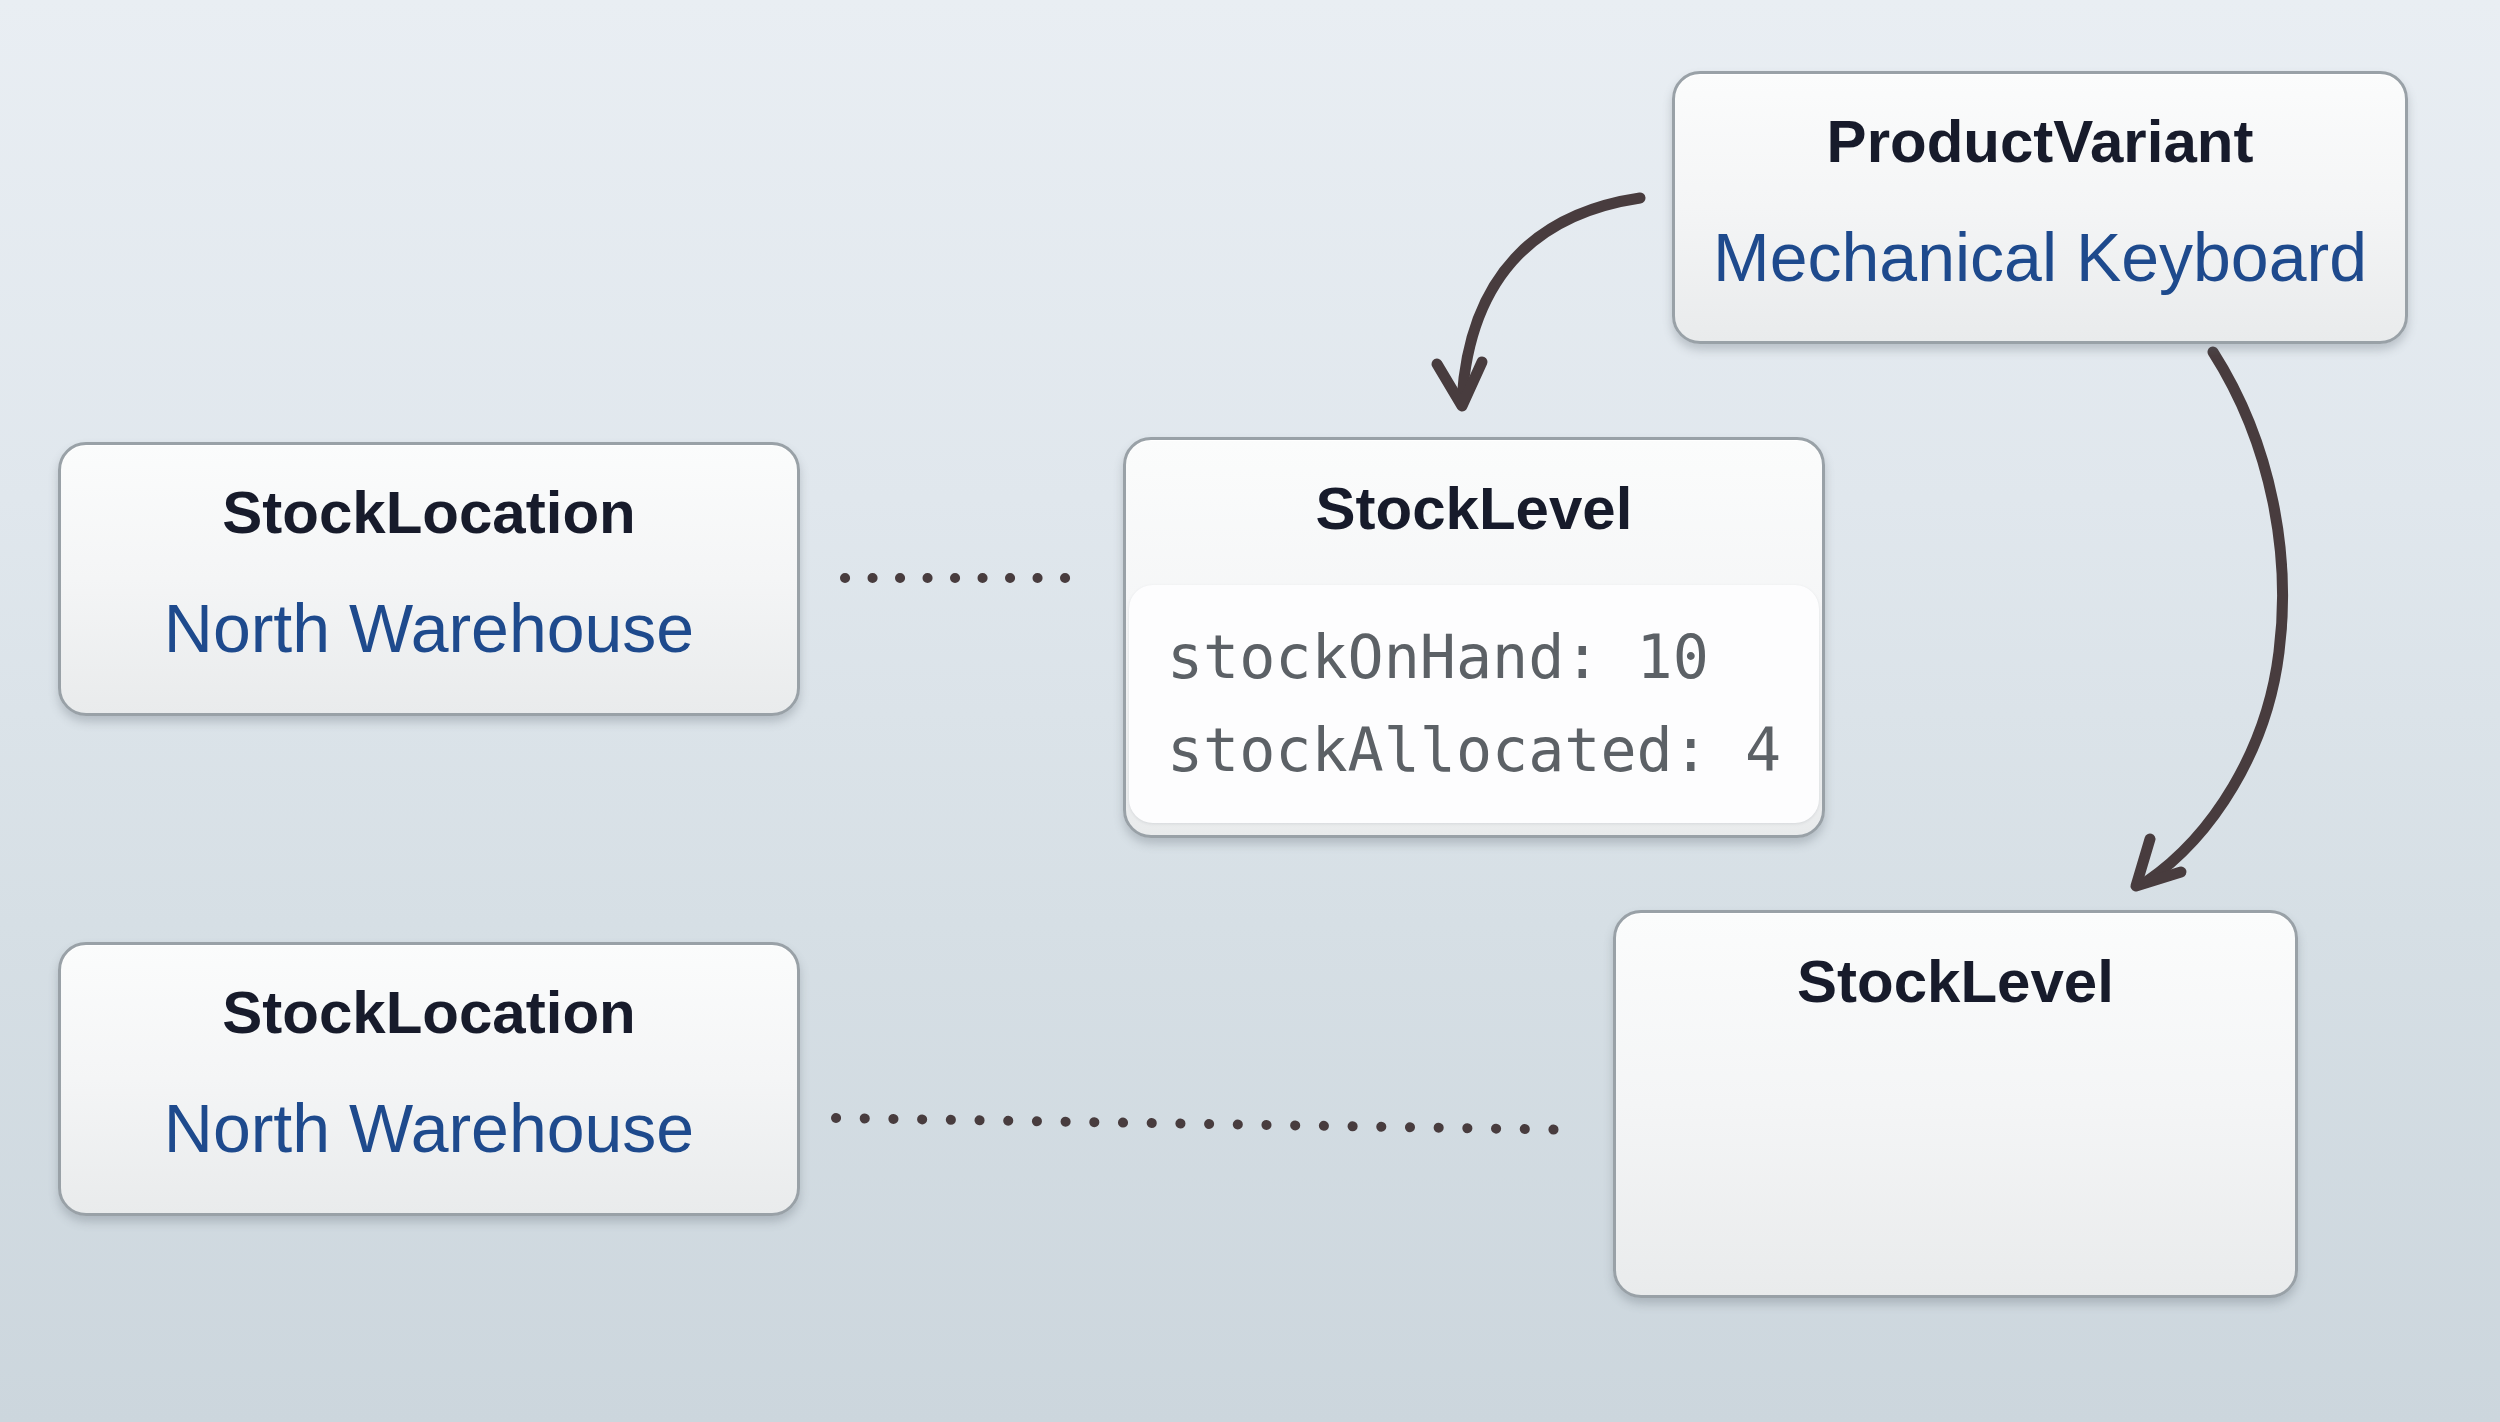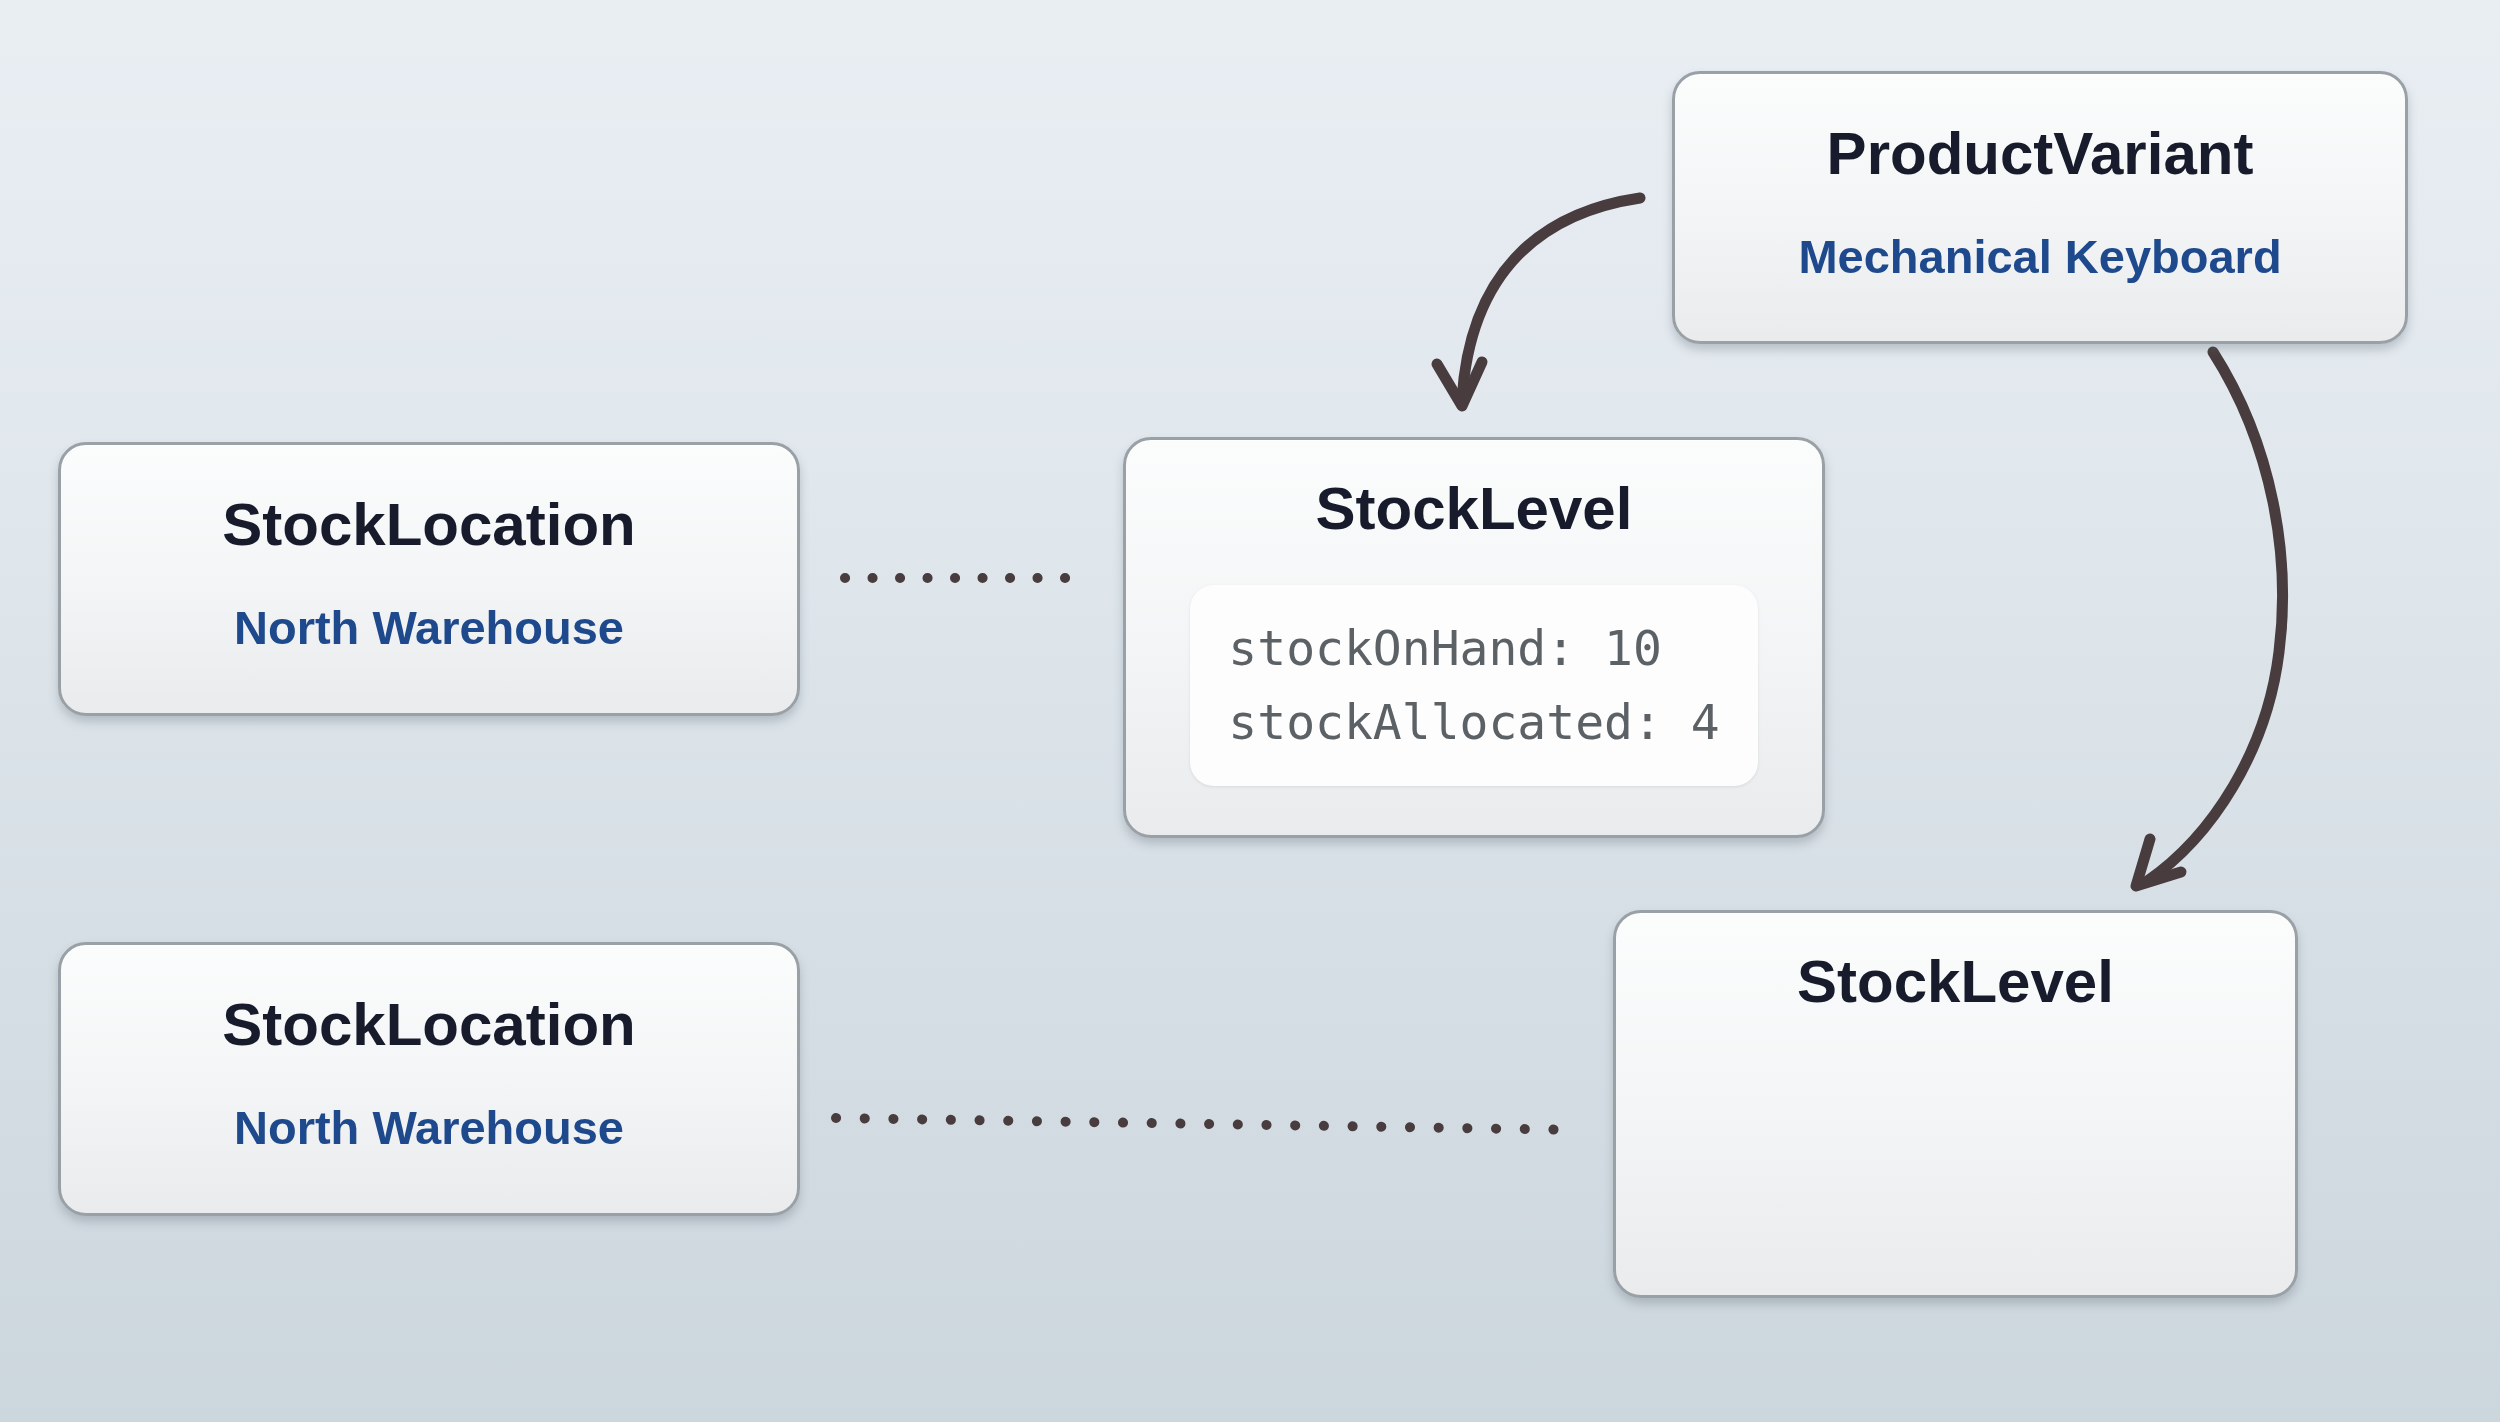--- a/index.html
+++ b/index.html
@@ -45,35 +45,35 @@
     align-items: center;
   }
   .card-title {
     font-size: 60px;
     font-weight: 700;
     line-height: 1.15;
     color: #171b2b;
     white-space: nowrap;
   }
   .card-subtitle {
-    font-size: 47px;
-    font-weight: 700;
+    font-size: 68px;
+    font-weight: 400;
     line-height: 1.15;
     color: #1e4a8d;
     white-space: nowrap;
   }
   .code-box {
     background: #fdfdfe;
     border-radius: 24px;
     padding: 26px 38px;
     box-shadow: 0 1px 3px rgba(120, 128, 136, 0.18);
   }
   .code-line {
     font-family: "DejaVu Sans Mono", monospace;
-    font-size: 48px;
+    font-size: 60px;
     line-height: 1.55;
     color: #5c6166;
     white-space: pre;
   }
   .connector {
     fill: none;
     stroke: #483c3e;
     stroke-linecap: round;
     stroke-linejoin: round;
   }

